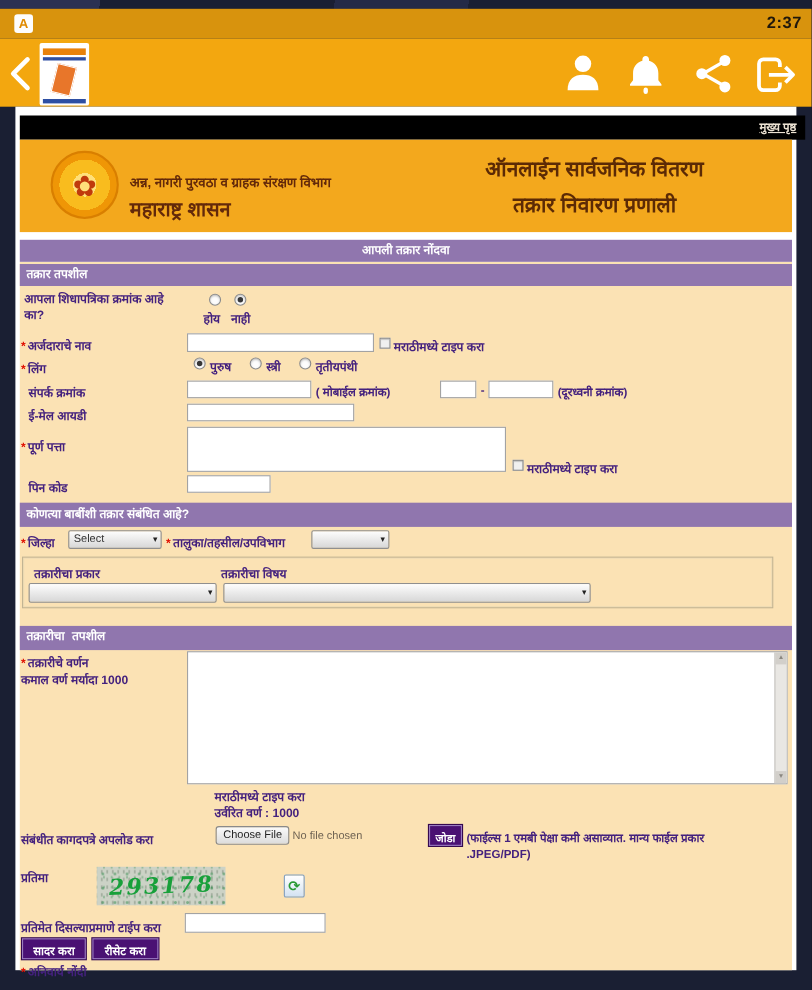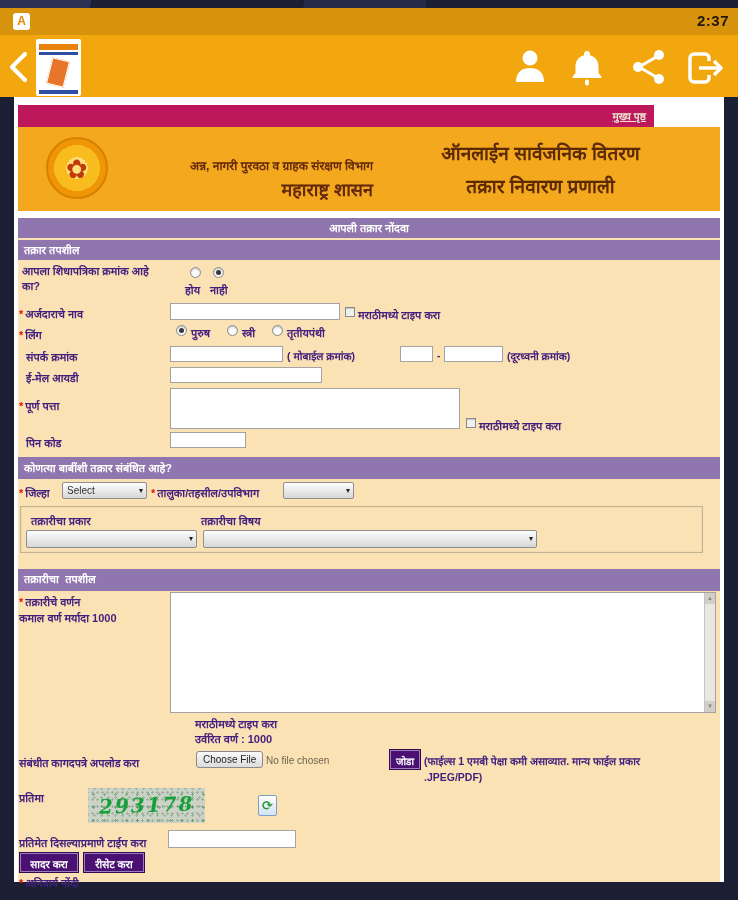--- a/index.html
+++ b/index.html
@@ -22,31 +22,31 @@
   .t-band1 { position:absolute; top:5px; left:3px; right:3px; height:6px; background:#e8820c; }
   .t-band2 { position:absolute; top:13px; left:3px; right:3px; height:3px; background:#2e4fa3; }
   .t-card  { position:absolute; top:20px; left:13px; width:18px; height:27px; background:#e8762a; border:1px solid #fff;
              transform:rotate(14deg); }
   .t-band3 { position:absolute; bottom:2px; left:3px; right:3px; height:4px; background:#2e4fa3; }
   .abicon { position:absolute; top:13px; cursor:pointer; }
 
   
   .page { position:absolute; left:14px; top:97px; width:710px; height:785px; background:#ffffff; }
 
-  .banner { position:absolute; left:4px; top:8px; width:636px; height:22px; background:#be185d; }
+  .banner { position:absolute; left:4px; top:8px; width:714px; height:22px; background:#000000; }
   .homelink { position:absolute; right:8px; top:0; height:22px; line-height:22px; color:#ece2d2; font-size:10.5px;
     font-weight:bold; text-decoration:underline; }
 
   .band { position:absolute; left:4px; top:30px; width:702px; height:84px; background:#f3a81d; }
   .emblem { position:absolute; left:28px; top:10px; width:62px; height:62px; border-radius:50%;
     background:radial-gradient(circle,#ffe07a 0 26%, #f9bc1e 26% 56%, #ef9606 56% 100%);
     border:2px solid #d97f00; }
   .emblem .flower { position:absolute; left:0; top:0; width:100%; height:100%; text-align:center; line-height:60px;
     font-size:26px; color:#c03a0c; }
-  .dept { position:absolute; left:100px; top:0; width:255px; height:72px; color:#63290a; font-weight:bold; text-align:right;text-decoration:underline; }
+  .dept { position:absolute; left:100px; top:0; width:255px; height:72px; color:#63290a; font-weight:bold; text-align:left;text-decoration:underline; }
   .dept .l1 { position:absolute; left:0; right:0; top:30px; font-size:12px; }
   .dept .l2 { position:absolute; left:0; right:0; top:50px; font-size:18px; }
   .htitle { position:absolute; left:350px; top:0; width:345px; height:84px; color:#5c2a05; font-weight:bold; text-align:center; }
   .htitle .l1 { position:absolute; left:0; right:0; top:13px; font-size:19px; }
   .htitle .l2 { position:absolute; left:0; right:0; top:46px; font-size:19px; }
 
   .cream { position:absolute; left:4px; top:141px; width:702px; height:644px; background:#fbe2b4; }
 
   .bar { position:absolute; left:4px; width:702px; height:20px; background:#9076ae; color:#fff;
     font-size:11px; font-weight:bold; line-height:20px; }

